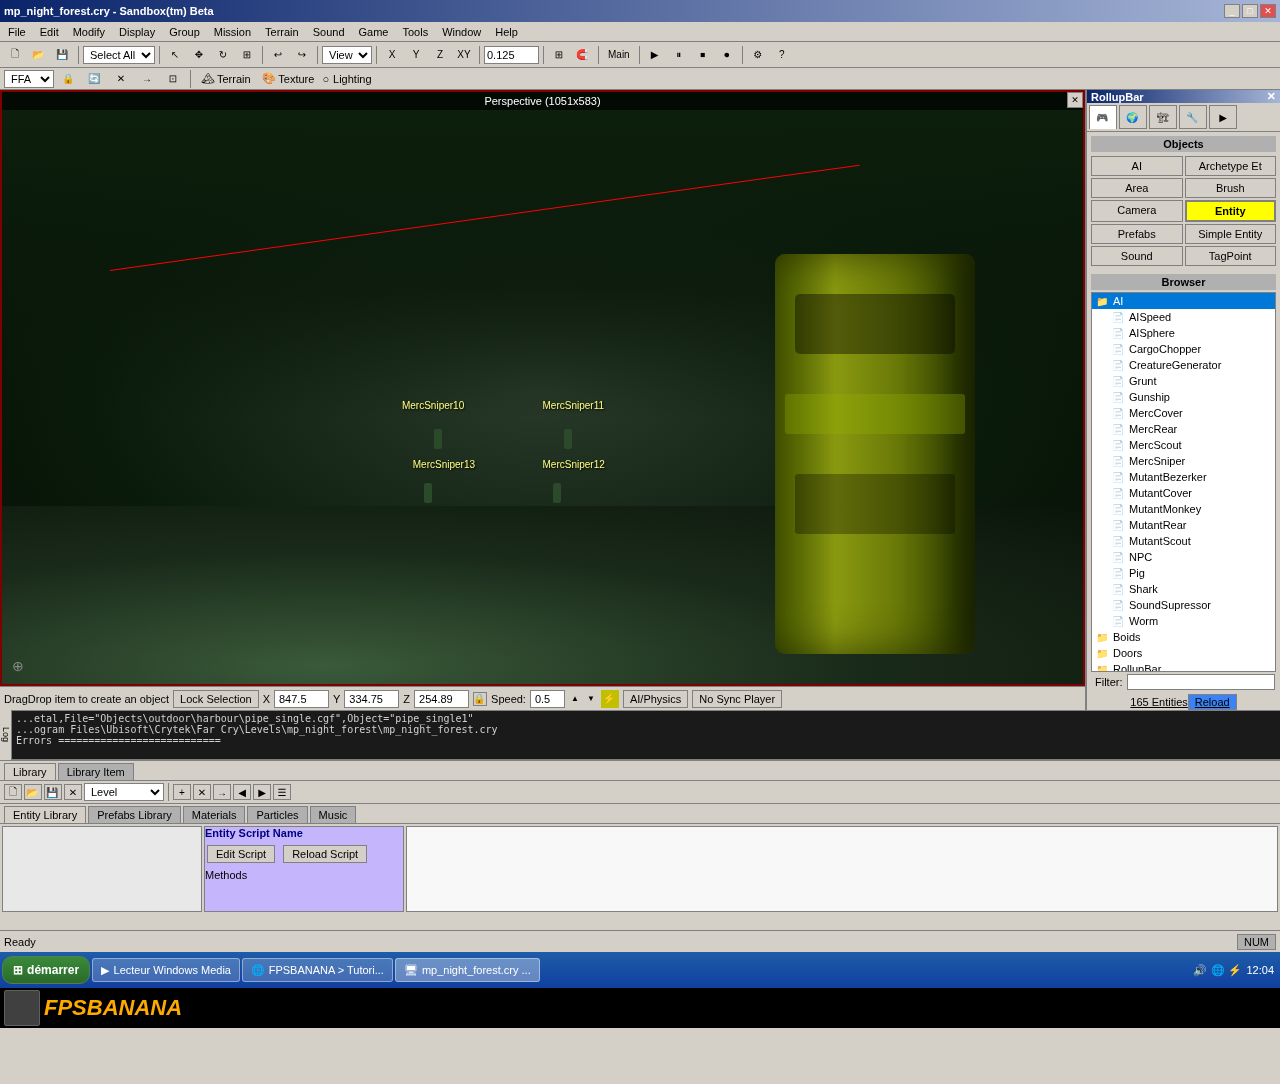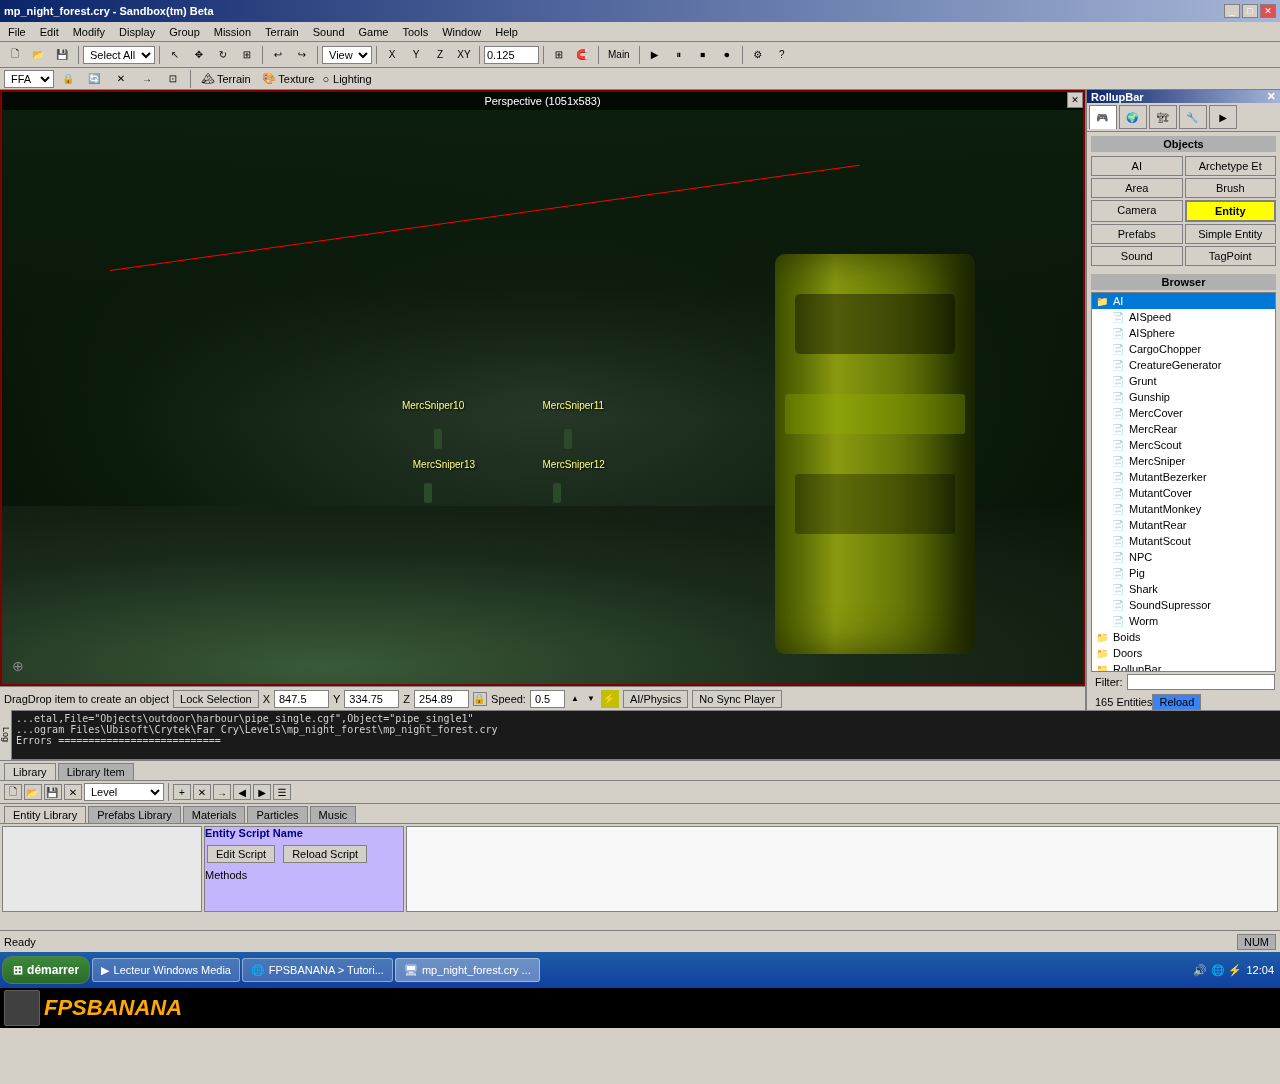--- a/index.html
+++ b/index.html
@@ -329,21 +329,21 @@
       flex: 1;
       height: 16px;
       border: 1px solid #808080;
       background: white;
       font-size: 11px;
       padding: 0 2px;
     }
     .entities-count {
       padding: 2px 4px;
       font-size: 11px;
-      display: flex; align-items: center; justify-content: flex-start;
+      display: flex; align-items: center; justify-content: center; text-decoration: underline;
     }
     .reload-btn {
       padding: 1px 6px;
       background: #3b82f6;
       border: 1px solid #808080;
       font-size: 11px;
       cursor: pointer;
     }
 
     

